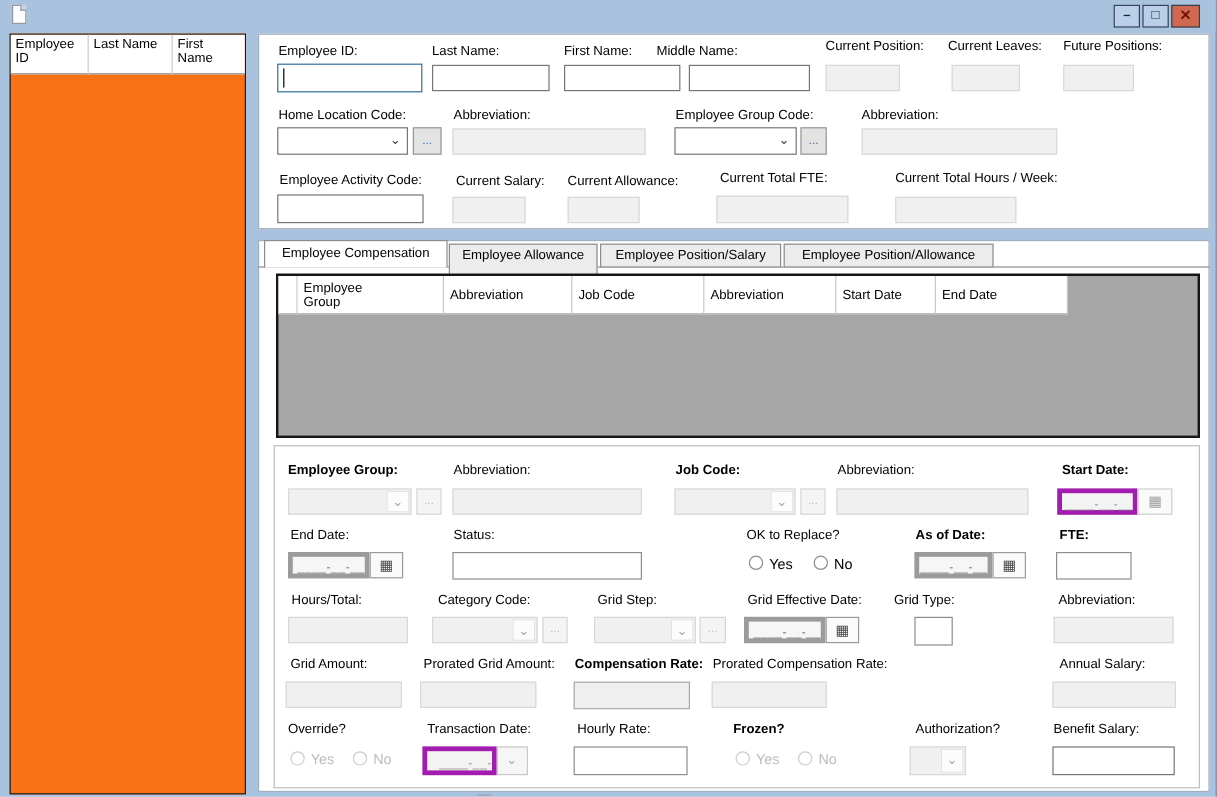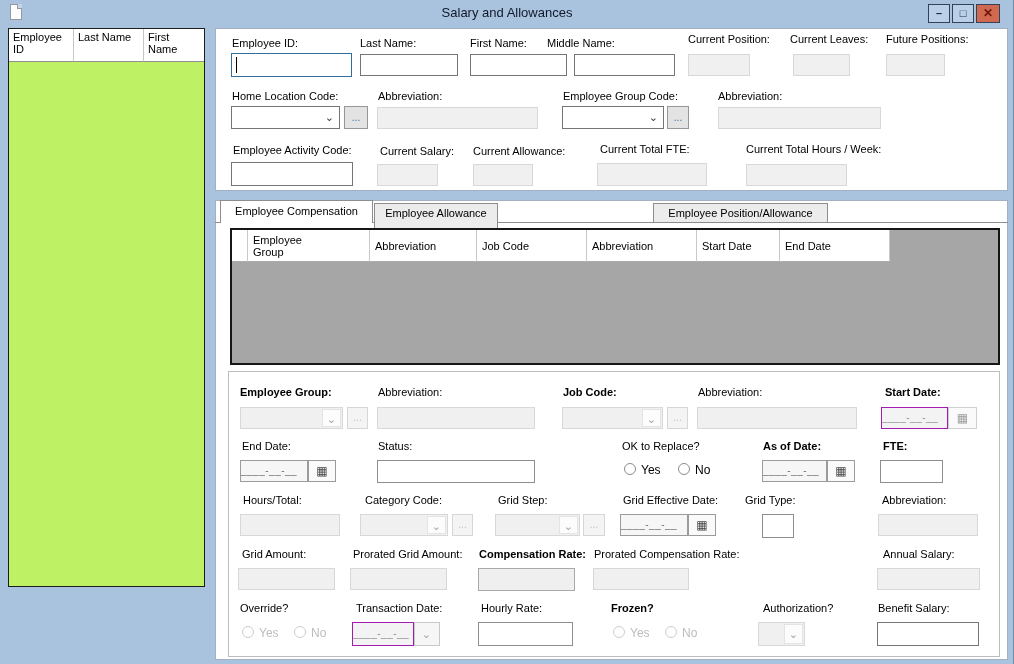--- a/index.html
+++ b/index.html
@@ -23,51 +23,50 @@
   .foc{border:1px solid #2f6f9a}
   .caret{position:absolute;width:1px;background:#000}
   .dis{background:#f0f0f0;border:1px solid #d8d8d8}
   .dis2{background:#efefef;border:1px solid #a9a9a9}
   .combo .chev{position:absolute;right:5px;top:3px;font-size:11px;color:#3a3a3a;line-height:14px}
   .combo.cdis .chev{color:#a3a3a3}
   .combo.cdis .chevseg{position:absolute;top:1px;bottom:1px;right:1px;width:19px;background:#fcfcfc;border:1px solid #e4e4e4;box-sizing:border-box}
   .combo.cdis .chevseg .chev{right:4px;top:2px}
   .dots{background:#e3e3e3;border:1px solid #979797;color:#3f6fae;font-size:10px;text-align:center;line-height:10px;padding:0;font-family:"Liberation Sans",sans-serif}
   .dots.ddis{background:#f4f4f4;border-color:#d6d6d6;color:#c0c0c0}
-  .datebox{background:#f3f3f3;border:1px solid #a21caf;color:#8f8f8f;text-align:left;line-height:20px;font-size:10px;letter-spacing:.5px}
+  .datebox{background:#f3f3f3;border:4px solid #a21caf;color:#8f8f8f;text-align:right;line-height:20px;font-size:10px;letter-spacing:.5px}
   .datebox.en{background:#f6f6f6;border-color:#9b9b9b;color:#6e6e6e}
   .calbtn{background:#fafafa;border:1px solid #9b9b9b;text-align:center;font-size:12px;color:#454545;line-height:19px;padding:0}
   .calbtn.cbdis{border-color:#cfcfcf;color:#9d9d9d}
   .radio{position:absolute;width:12px;height:12px;border-radius:50%;background:#fff;border:1px solid #8c8c8c;box-sizing:border-box}
   .radio.rdis{border-color:#cdcdcd}
   .rtext{position:absolute;font-size:12px;color:#000;white-space:nowrap}
   .rtext.rdis{color:#bcbcbc}
   
   .panel{position:absolute;background:#fff;border:1px solid #a3b0bf;box-sizing:border-box}
   .frameline{position:absolute;border:1px solid #bdbdbd;box-sizing:border-box}
   
-  .elist{position:absolute;left:8px;top:28px;width:197px;height:559px;background:#bef264;border:1px solid #1c1c1c;box-sizing:border-box}
+  .elist{position:absolute;left:8px;top:28px;width:197px;height:634px;background:#f97316;border:1px solid #1c1c1c;box-sizing:border-box}
   .elist .hcell{position:absolute;top:0;height:33px;background:#fff;border-right:1px solid #c6c6c6;border-bottom:1px solid #8f8f8f;
         box-sizing:border-box;font-size:11px;padding:2px 4px;color:#000}
   
   .tab{position:absolute;box-sizing:border-box;background:#ececec;border:1px solid #8d8d8d;font-size:11px;text-align:center;padding-top:3px;color:#000}
   .tab.active{background:#fff;border-bottom:none;z-index:4;padding-top:4px}
   
   .cgrid{position:absolute;left:230px;top:228px;width:770px;height:137px;background:#a6a6a6;border:2px solid #161616;box-sizing:border-box}
   .cgrid .gh{position:absolute;top:0;height:32px;background:#fff;border-right:1px solid #c9c9c9;border-bottom:1px solid #ababab;
         box-sizing:border-box;font-size:11px;color:#000;display:flex;align-items:center;padding:0 5px}
 </style>
 </head>
 <body>
 
 <div id="app">
 
   <div class="titlebar">
     <div class="doc-icon"></div>
-    <div class="title">Salary and Allowances</div>
     <button class="winbtn" style="left:928px">–</button>
     <button class="winbtn" style="left:952px">□</button>
     <button class="winbtn close" style="left:976px">✕</button>
   </div>
 
   <div class="elist">
     <div class="hcell" style="left:0;width:65px">Employee ID</div>
     <div class="hcell" style="left:65px;width:70px">Last Name</div>
     <div class="hcell" style="left:135px;width:60px;border-right:none">First Name</div>
     <div style="position:absolute;left:0;top:33px;right:0;bottom:0"></div>
@@ -128,20 +127,21 @@
   <div class="box dis" style="left:597px;top:163px;width:110px;height:23px"></div>
 
   <div class="lbl" style="left:746px;top:143px">Current Total Hours / Week:</div>
   <div class="box dis" style="left:746px;top:164px;width:101px;height:22px"></div>
 
   <div class="panel" style="left:215px;top:200px;width:793px;height:460px;border-color:#a3b0bf"></div>
   <div style="position:absolute;left:215px;top:222px;width:793px;height:1px;background:#8d8d8d"></div>
 
   <div class="tab active" style="left:220px;top:200px;width:153px;height:23px">Employee Compensation</div>
   <div class="tab" style="left:374px;top:203px;width:124px;height:36px">Employee Allowance</div>
+  <div class="tab" style="left:500px;top:203px;width:151px;height:20px">Employee Position/Salary</div>
   <div class="tab" style="left:653px;top:203px;width:175px;height:20px">Employee Position/Allowance</div>
 
   <div class="cgrid">
     <div class="gh" style="left:0;width:16px"></div>
     <div class="gh" style="left:16px;width:122px">
         <span style="width:70px">Employee Group</span>
       </div>
     <div class="gh" style="left:138px;width:107px">Abbreviation</div>
     <div class="gh" style="left:245px;width:110px">Job Code</div>
     <div class="gh" style="left:355px;width:110px">Abbreviation</div>

